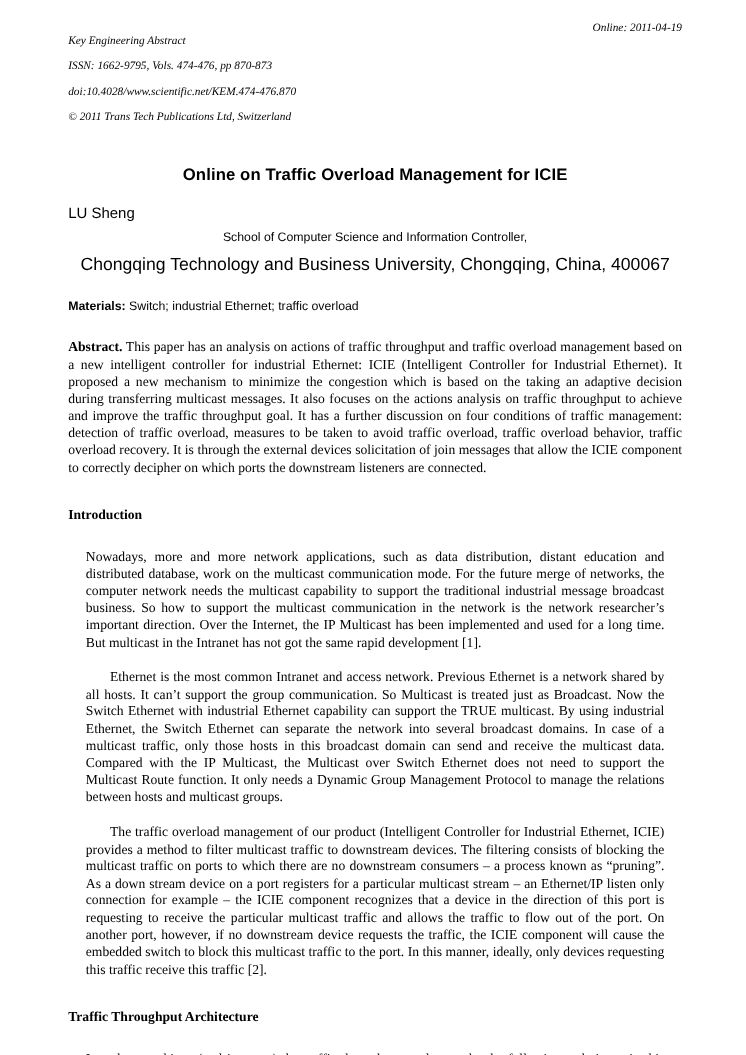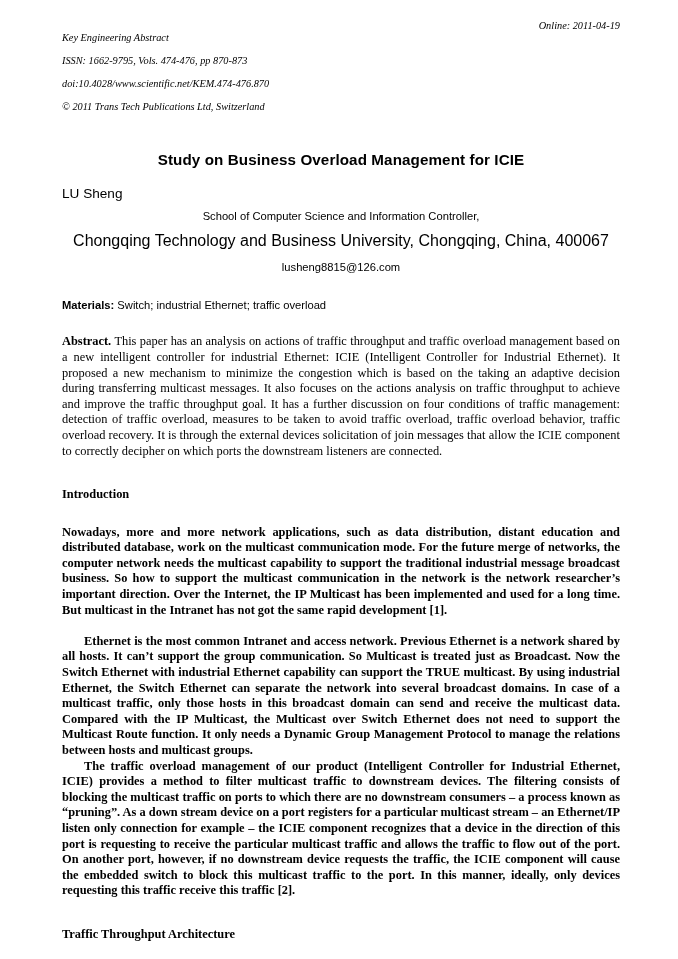--- a/index.html
+++ b/index.html
@@ -113,22 +113,21 @@
     line-height: 15.6px;
     margin-top: 28px;
     text-align: left;
   }
 
   
   .para {
     font-size: 12.4px;
     line-height: 15.6px;
     text-align: justify;
-    margin: 0;
-    font-weight: bold;
+    margin: 16px;
   }
   .para.first-after-head {
     margin-top: 22px;
   }
   .para.indent {
     text-indent: 22px;
   }
   .para.gap {
     margin-top: 15.6px;
   }
@@ -141,26 +140,25 @@
   <div class="masthead">
     <div class="masthead-left">
       <span class="m-line">Key Engineering Abstract</span>
       <span class="m-line">ISSN: 1662-9795, Vols. 474-476, pp 870-873</span>
       <span class="m-line">doi:10.4028/www.scientific.net/KEM.474-476.870</span>
       <span class="m-line">© 2011 Trans Tech Publications Ltd, Switzerland</span>
     </div>
     <div class="masthead-right">Online: 2011-04-19</div>
   </div>
 
-  <div class="title">Study on Business Overload Management for ICIE</div>
+  <div class="title">Online on Traffic Overload Management for ICIE</div>
 
   <div class="author">LU Sheng</div>
   <div class="affil">School of Computer Science and Information Controller,</div>
   <div class="affil2">Chongqing Technology and Business University, Chongqing, China, 400067</div>
-  <div class="email">lusheng8815@126.com</div>
 
   <div class="keywords">
     <span class="kw-label">Materials:</span><span> </span><span>Switch; industrial Ethernet; traffic overload</span>
   </div>
 
   <div class="abstract">
     <span class="ab-label">Abstract.</span><span> </span><span>This paper has an analysis on actions of traffic throughput and traffic overload management based on a new intelligent controller for industrial Ethernet: ICIE (Intelligent Controller for Industrial Ethernet). It proposed a new mechanism to minimize the congestion which is based on the taking an adaptive decision during transferring multicast messages. It also focuses on the actions analysis on traffic throughput to achieve and improve the traffic throughput goal. It has a further discussion on four conditions of traffic management: detection of traffic overload, measures to be taken to avoid traffic overload, traffic overload behavior, traffic overload recovery. It is through the external devices solicitation of join messages that allow the ICIE component to correctly decipher on which ports the downstream listeners are connected.</span>
   </div>
 
   <div class="section-head">Introduction</div>

